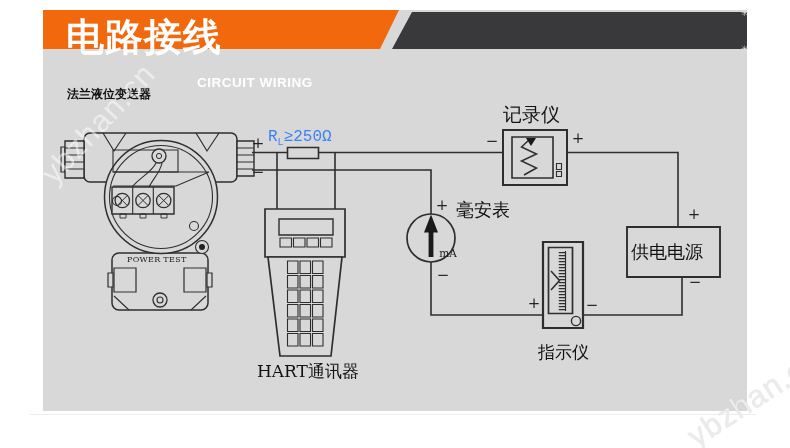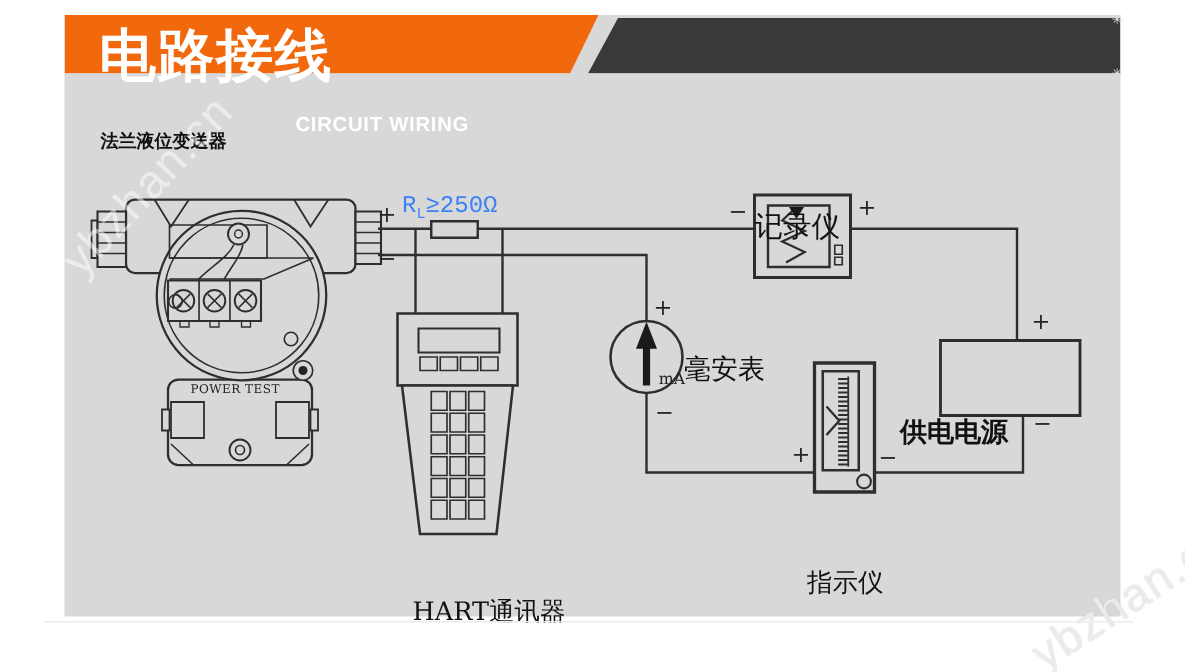--- a/index.html
+++ b/index.html
@@ -9,31 +9,31 @@
   
   #panel{left:43px;top:10px;width:704px;height:401px;background:#d8d8d8;}
   
   #banner-orange{left:43px;top:10px;width:356px;height:39px;background:#f2690d;
       clip-path:polygon(0 0,100% 0,337px 100%,0 100%);}
   #banner-dark{left:392px;top:12px;width:355px;height:37px;background:#39393b;
       clip-path:polygon(20px 0,100% 0,100% 100%,0 100%);}
   #header-title{left:66px;top:12px;font-size:38px;font-weight:bold;color:#ffffff;letter-spacing:1px;}
   #header-subtitle{left:197px;top:27px;font-size:13.5px;font-weight:bold;color:#ffffff;letter-spacing:.5px;margin-top:48px;}
   
-  .cjk{font-family:"DejaVu Serif","Liberation Serif",serif;color:#111;margin-top:36px;}
+  .cjk{font-family:"DejaVu Serif","Liberation Serif",serif;color:#111;}
   #device-label{left:67px;top:86px;font-size:12px;font-weight:bold;color:#111;
       font-family:"Liberation Sans",sans-serif;}
   #rl-label{left:268px;top:128px;font-size:16px;color:#3b82f6;font-family:Liberation Mono, monospace;}
   #rl-label sub{font-size:10px;}
   #recorder-label{left:503px;top:102px;font-size:19px;}
   #meter-label{left:456px;top:198px;font-size:18px;font-family:Liberation Serif, serif;}
   #indicator-label{left:538px;top:341px;font-size:17px;}
-  #hart-label{left:275px;top:360px;font-size:17px;}
-  #power-label{left:596px;top:227px;width:80px;height:50px;display:flex;align-items:center;
-      justify-content:center;font-size:18px;font-weight:bold;}
+  #hart-label{left:257px;top:360px;font-size:17px;}
+  #power-label{left:627px;top:227px;width:80px;height:50px;display:flex;align-items:center;
+      justify-content:center;font-size:18px;}
   #power-test{left:127px;top:217px;font-size:8px;letter-spacing:.3px;color:#222;
       font-family:"DejaVu Serif",serif;margin-top:38px;}
   #ma-unit{left:448px;top:253px;transform:translate(-50%,-50%);font-size:10.5px;color:#222;
       font-family:"DejaVu Serif",serif;}
   .sign{transform:translate(-50%,-50%);font-size:15px;color:#222;
       font-family:"DejaVu Serif","Liberation Serif",serif;}
   
   .wm{width:260px;height:40px;text-align:center;font-size:31px;letter-spacing:1px;
       font-family:"Liberation Sans",sans-serif;pointer-events:none;}
   #wm-topleft{left:-30px;top:105px;transform:rotate(-47deg);color:rgba(255,255,255,.5);}

